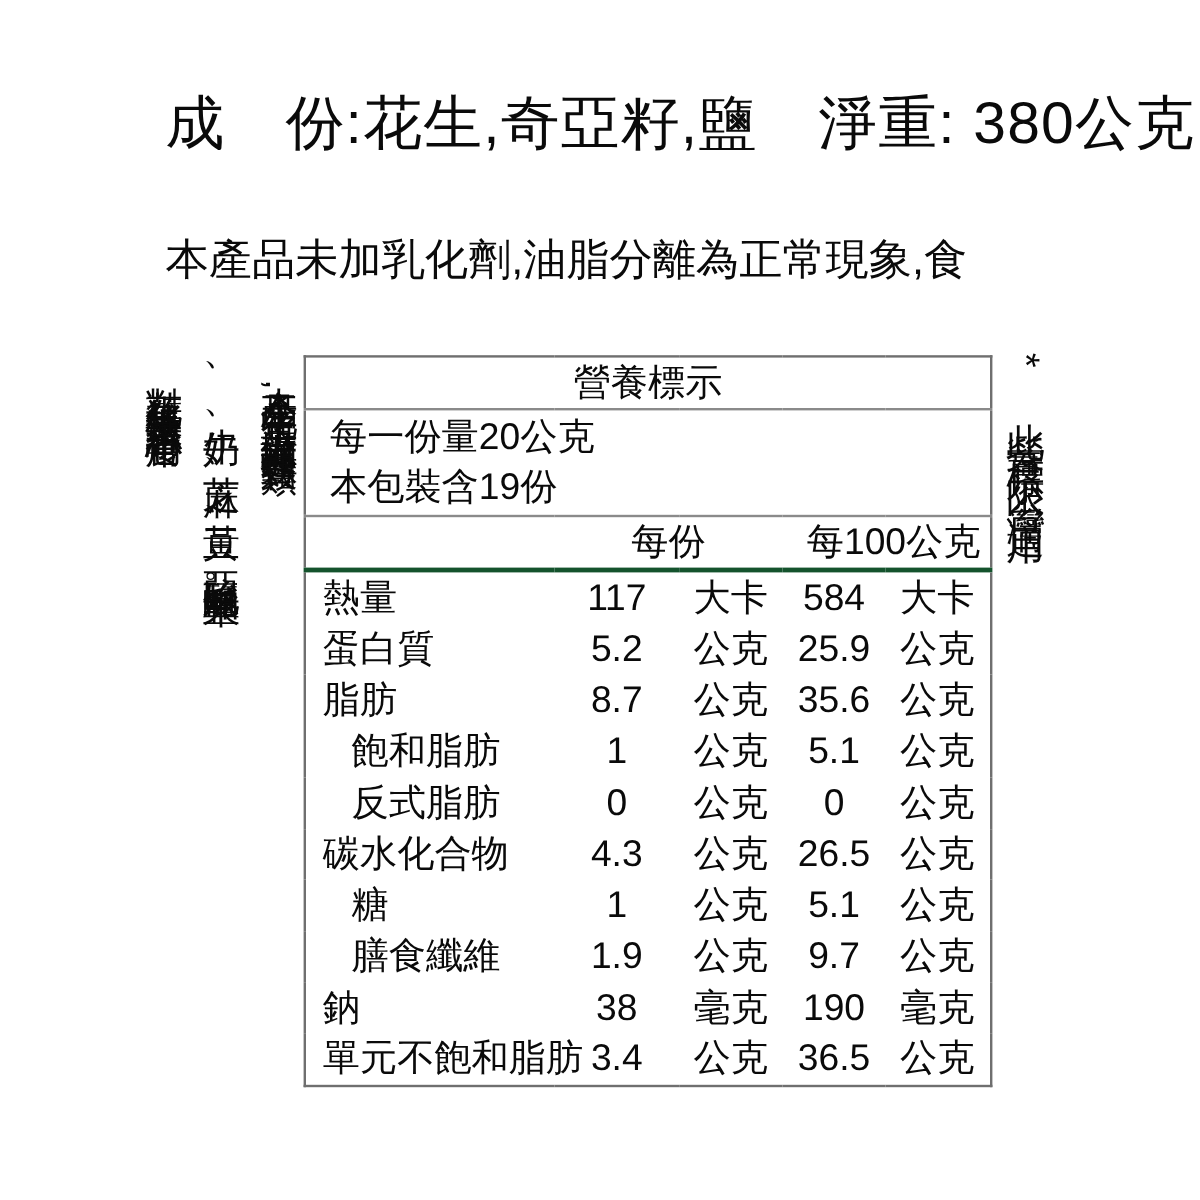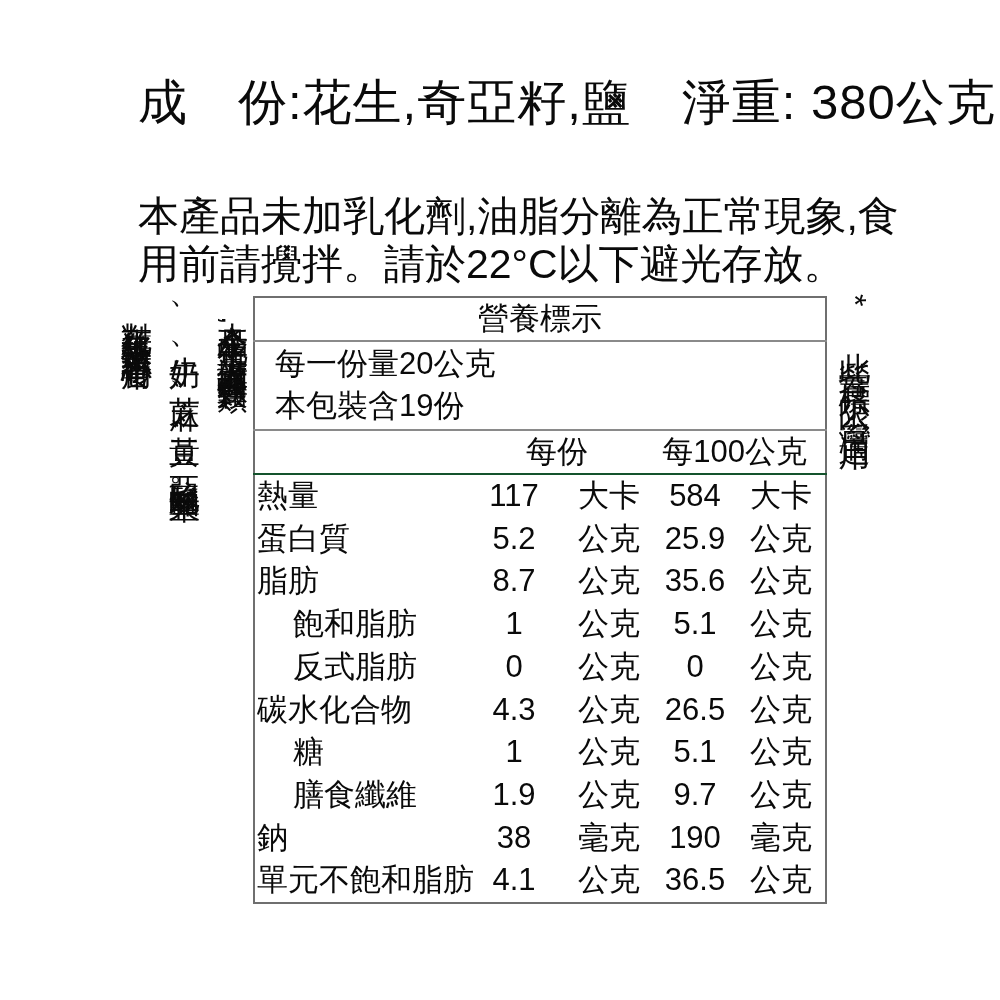--- a/index.html
+++ b/index.html
@@ -9,21 +9,21 @@
     position:relative;overflow:hidden;
   }
   
   .ingredients-line{
     position:absolute;left:138px;top:70px;
     font-size:49px;letter-spacing:1px;white-space:nowrap;
   }
   
   .storage-note{
     position:absolute;left:138px;top:192px;
-    font-size:41px;line-height:48px;white-space:nowrap;
+    font-size:36px;line-height:48px;white-space:nowrap;
   }
   
   .allergen-note{
     position:absolute;left:110px;top:298px;height:660px;width:146px;
     writing-mode:vertical-rl;text-orientation:mixed;
     font-size:31px;line-height:48px;letter-spacing:3px;
   }
   .allergen-col{white-space:nowrap;}
   
   .taiwan-note{
@@ -44,39 +44,38 @@
   tr.title-row td{
     height:40px;text-align:center;vertical-align:middle;
     border-bottom:2px solid #8a8a8a;
   }
   tr.serving-row td{
     border-bottom:2px solid #8a8a8a;padding:1px 0 2px 20px;
   }
   .serving-line{line-height:42px;}
   tr.colhead-row td{
     height:40px;vertical-align:middle;
-    border-bottom:2px solid #14532d;
+    border-bottom:4px solid #14532d;
   }
   td.hdr-spacer{}
   td.hdr-per-serving{text-align:center;}
-  td.hdr-per-100g{text-align:center;padding-right:8px;}
+  td.hdr-per-100g{text-align:right;padding-right:8px;}
   tr.data-row td{height:42.7px;vertical-align:middle;line-height:42.7px;}
-  td.lbl{padding-left:2px;text-align:left;}
+  td.lbl{padding-left:14px;text-align:left;}
   tr.indent td.lbl{padding-left:38px;}
   td.num{text-align:center;}
   td.unit{text-align:left;padding-left:12px;font-family:Liberation Serif, serif;}
 </style>
 </head>
 <body>
 
 <div class="ingredients-line">成　份:花生,奇亞籽,鹽　淨重: 380公克</div>
 
 <div class="storage-note">
   <div>本產品未加乳化劑,油脂分離為正常現象,食</div>
-  <div>用前請攪拌。請於22°C以下避光存放。</div>
 </div>
 
 <div class="allergen-note">
   <div class="allergen-col">本產品含花生,工廠設備處理過麩質穀類</div>
   <div class="allergen-col">、牛奶、芝麻、黃豆、亞硫酸鹽和堅果。</div>
   <div class="allergen-col">對花生等核果過敏者請小心食用。</div>
 </div>
 
 <div class="taiwan-note">
   <span class="tw-asterisk">*</span><span>此營養標示限台灣適用</span>
@@ -164,19 +163,19 @@
   </tr>
   <tr class="data-row">
     <td class="lbl">鈉</td>
     <td class="num">38</td>
     <td class="unit">毫克</td>
     <td class="num">190</td>
     <td class="unit">毫克</td>
   </tr>
   <tr class="data-row">
     <td class="lbl">單元不飽和脂肪</td>
-    <td class="num">4.1</td>
+    <td class="num">3.4</td>
     <td class="unit">公克</td>
     <td class="num">36.5</td>
     <td class="unit">公克</td>
   </tr>
 </tbody>
   </table>
 
 </body></html>

